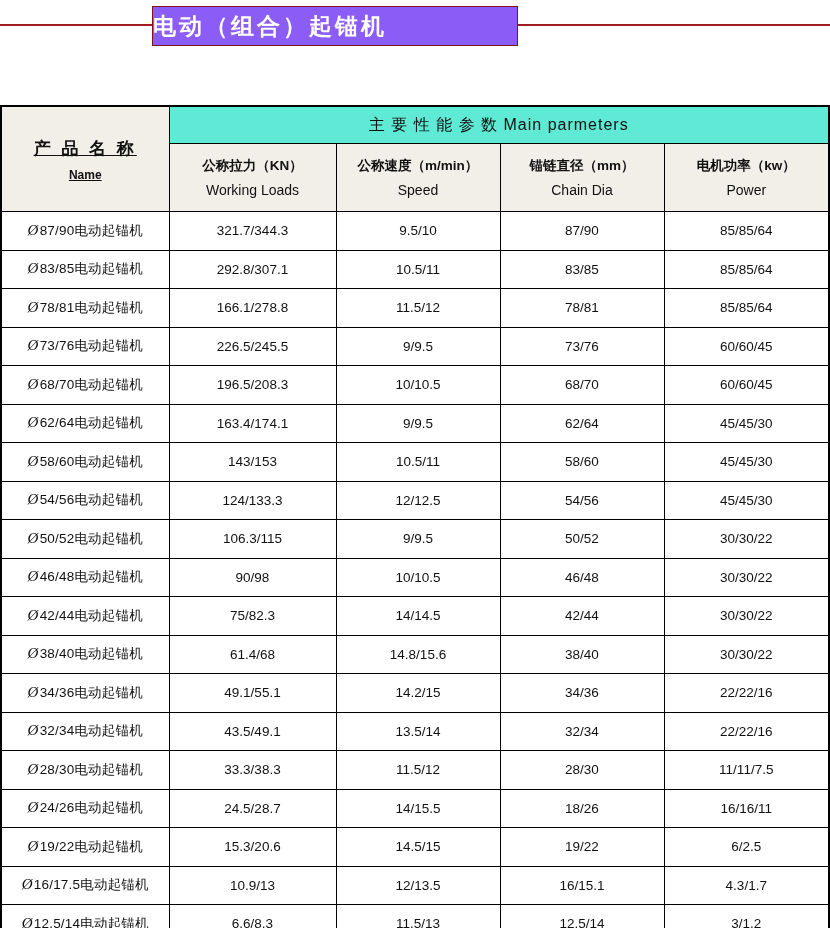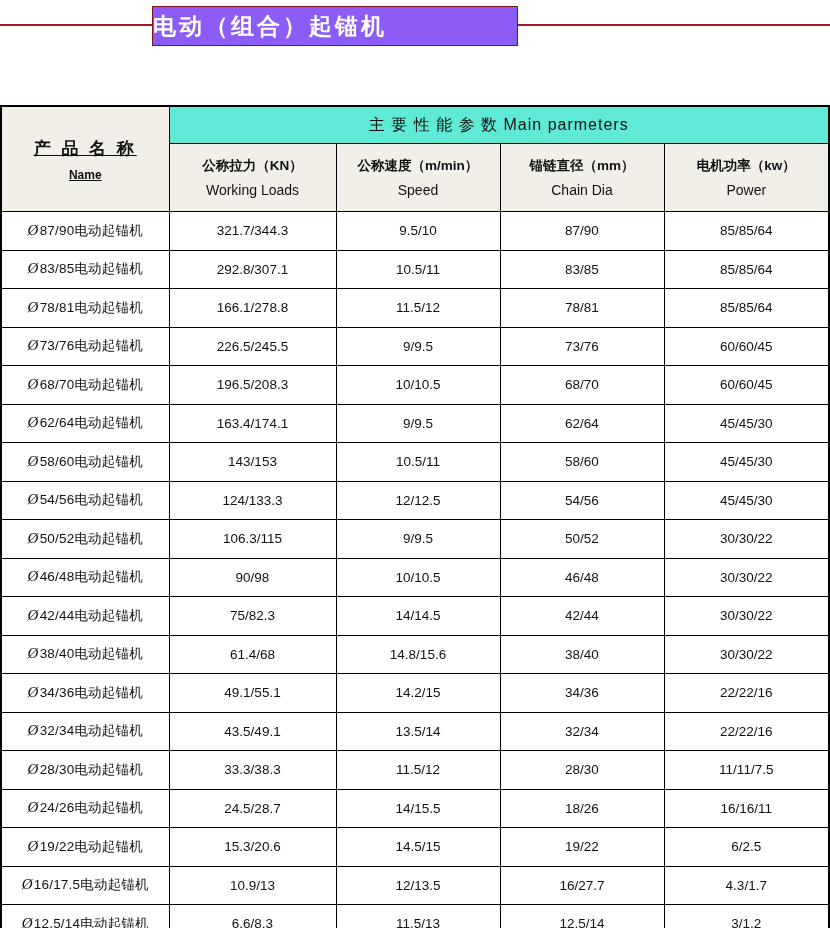--- a/index.html
+++ b/index.html
@@ -334,21 +334,21 @@
           <td class="model"><span class="phi">Ø</span>19/22电动起锚机</td>
           <td class="num">15.3/20.6</td>
           <td class="num">14.5/15</td>
           <td class="num">19/22</td>
           <td class="num">6/2.5</td>
         </tr>
         <tr>
           <td class="model"><span class="phi">Ø</span>16/17.5电动起锚机</td>
           <td class="num">10.9/13</td>
           <td class="num">12/13.5</td>
-          <td class="num">16/27.7</td>
+          <td class="num">16/15.1</td>
           <td class="num">4.3/1.7</td>
         </tr>
         <tr>
           <td class="model"><span class="phi">Ø</span>12.5/14电动起锚机</td>
           <td class="num">6.6/8.3</td>
           <td class="num">11.5/13</td>
           <td class="num">12.5/14</td>
           <td class="num">3/1.2</td>
         </tr>
       </tbody>

